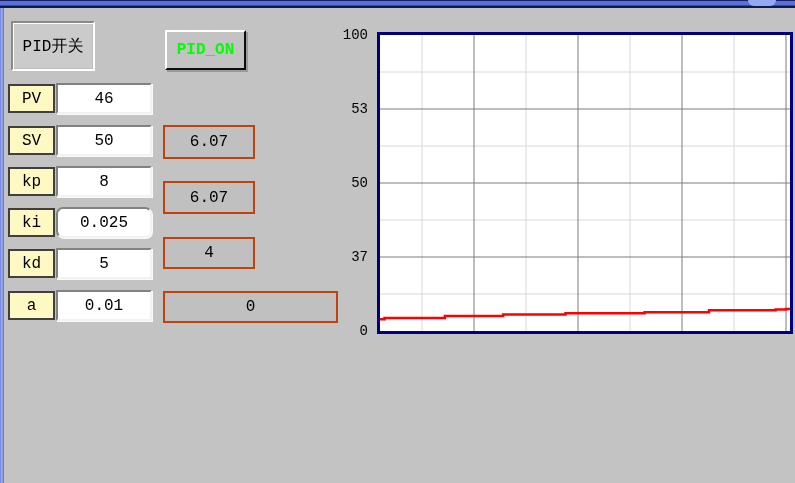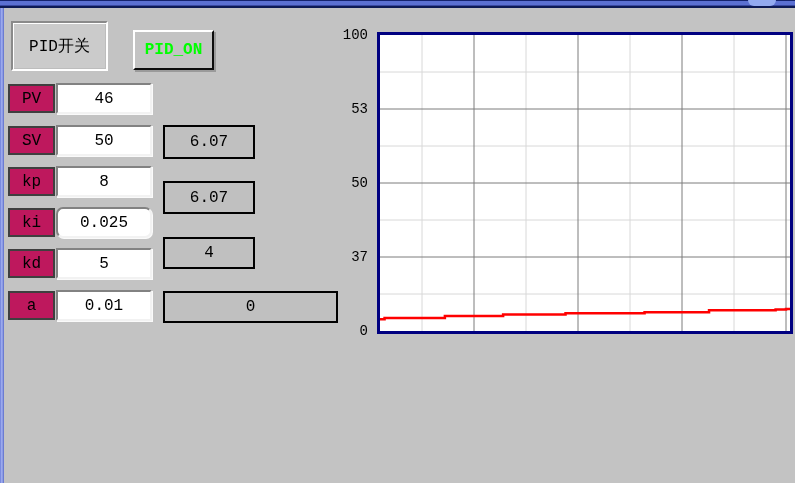--- a/index.html
+++ b/index.html
@@ -12,40 +12,40 @@
   .screen{position:relative;width:795px;height:483px;overflow:hidden;background:#c3c3c3;}
 
   
   .titlebar{position:absolute;left:0;top:0;width:795px;height:8px;
     background:linear-gradient(#16246e 0 1px,#5b70d2 1px 5px,#3848a0 5px 6px,#0d1a55 6px 8px);}
   .tb-frag{position:absolute;left:748px;top:0;width:28px;height:6px;background:#93aaf0;border-radius:0 0 7px 7px;}
   .left-border{position:absolute;left:0;top:8px;width:4px;height:475px;
     background:linear-gradient(90deg,#6a7cd8,#a5b2f2 45%,#5a6cc8);}
 
   
-  .pid-btn{position:absolute;left:11px;top:21px;width:97px;height:50px;
+  .pid-btn{position:absolute;left:11px;top:21px;width:84px;height:50px;
     background:#cbcbcb;border:2px solid;border-color:#8a8a8a #ffffff #ffffff #8a8a8a;
     box-shadow:inset 1px 1px 0 #ffffff, inset -1px -1px 0 #bdbdbd;
     font-family:"Liberation Mono","DejaVu Sans Mono",monospace,sans-serif;font-size:16px;color:#000;
     display:flex;align-items:center;justify-content:center;padding:0;cursor:pointer;}
   .pid-status{position:absolute;left:133px;top:30px;width:77px;height:36px;background:#c3c3c3;
     border-top:2px solid #ffffff;border-left:2px solid #ffffff;
     border-right:2px solid #0d0d0d;border-bottom:2px solid #0d0d0d;
     box-shadow:2px 2px 0 #9a9a9a;
     font-weight:bold;font-size:16px;display:flex;align-items:center;justify-content:center;}
 
   
-  .plabel{position:absolute;left:8px;width:47px;height:29px;background:#be185d;
+  .plabel{position:absolute;left:8px;width:47px;height:29px;background:#fef9c3;
     border:2px solid #3f3f3f;box-sizing:border-box;
     display:flex;align-items:center;justify-content:center;font-size:16px;}
   .pinput{position:absolute;left:56px;width:96px;height:31px;background:#ffffff;
     border:2px solid;border-color:#828282 #f2f2f2 #f2f2f2 #828282;
     box-shadow:1px 1px 0 #fafafa;box-sizing:border-box;
     text-align:center;font-family:"Liberation Mono","DejaVu Sans Mono",monospace;font-size:16px;color:#000;padding:0;}
-  .obox{position:absolute;background:#c0c0c0;border:2px solid #000000;box-sizing:border-box;
+  .obox{position:absolute;background:#c0c0c0;border:2px solid #c2410c;box-sizing:border-box;
     display:flex;align-items:center;justify-content:center;font-size:16px;}
 
   
   .chart-plot{position:absolute;left:377px;top:32px;width:416px;height:302px;
     background:#ffffff;border:3px solid #000080;box-sizing:border-box;}
   .y-axis{position:absolute;left:320px;top:35px;width:52px;height:296px;}
   .y-axis span{position:absolute;right:4px;font-size:14px;line-height:16px;}
   .x-axis{position:absolute;left:380px;top:337px;width:410px;height:16px;}
   .x-axis span{position:absolute;font-size:14px;line-height:15px;white-space:nowrap;}
 </style>
@@ -53,21 +53,21 @@
 <body>
 
 <div class="screen">
 
   <div class="titlebar">
     <div class="tb-frag"></div>
   </div>
   <div class="left-border"></div>
 
   <button class="pid-btn">PID开关</button>
-  <div class="pid-status" style="color: rgb(0, 255, 0);">PID_ON</div>
+  <div class="pid-status" style="color: rgb(0, 255, 0); margin-left: 32px;">PID_ON</div>
 
   <div class="plabel" style="top:84px">PV</div>
   <input class="pinput" style="top: 83px;" type="text" value="46">
 
   <div class="plabel" style="top:126px">SV</div>
   <input class="pinput" style="top: 125px;" type="text" value="50">
 
   <div class="plabel" style="top:167px">kp</div>
   <input class="pinput" style="top: 166px;" type="text" value="8">
 

